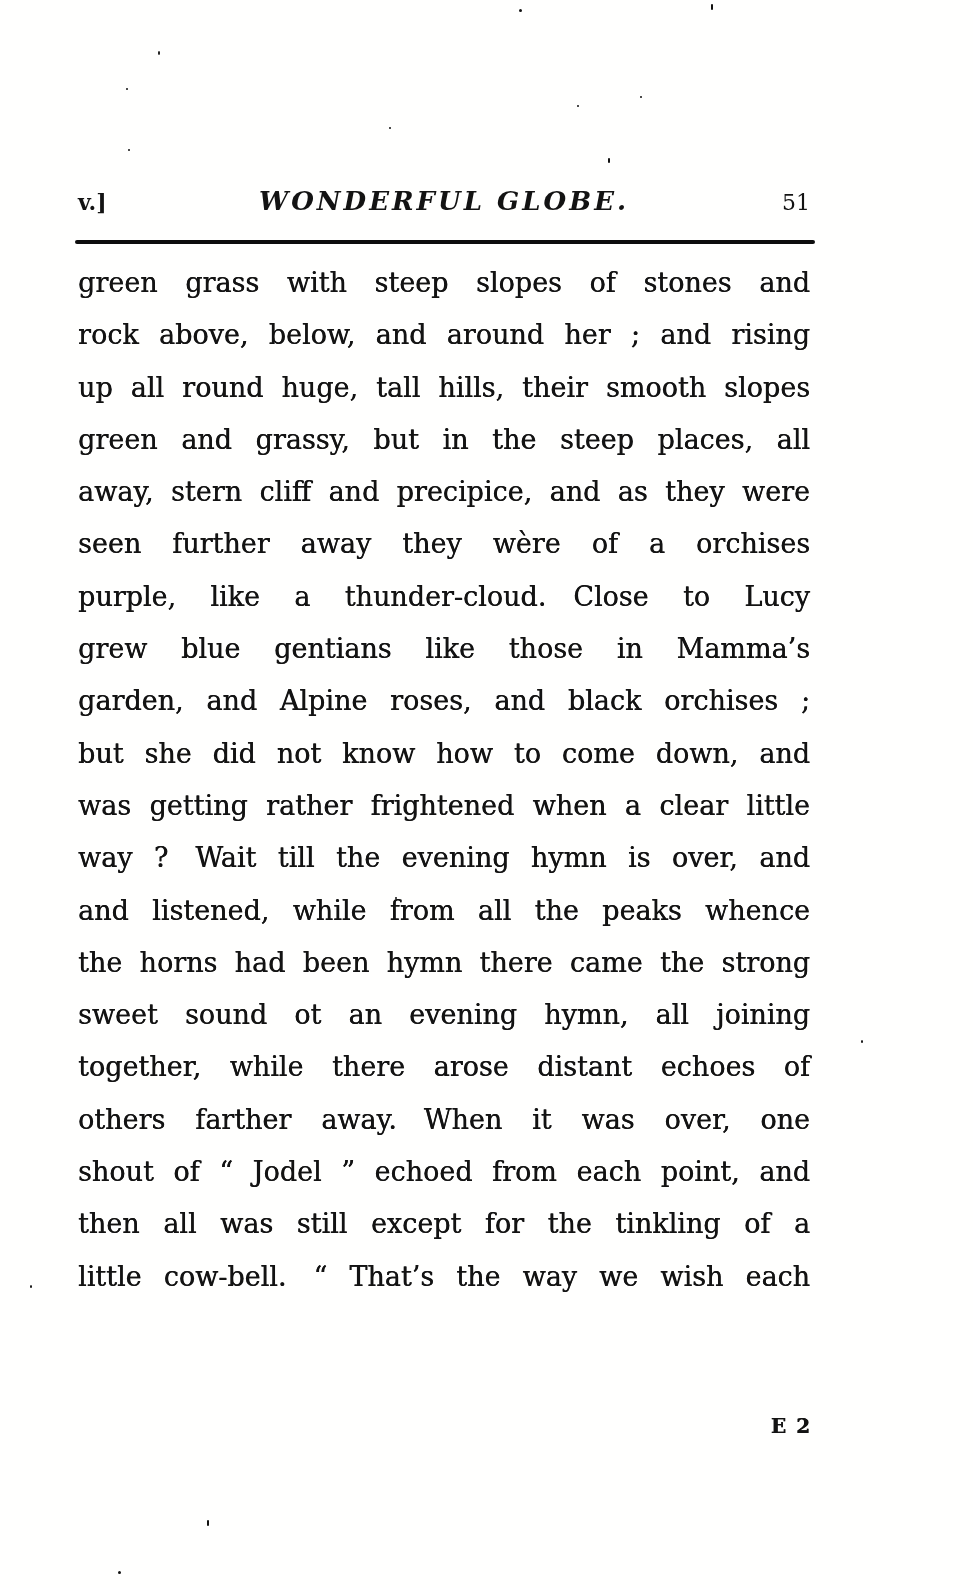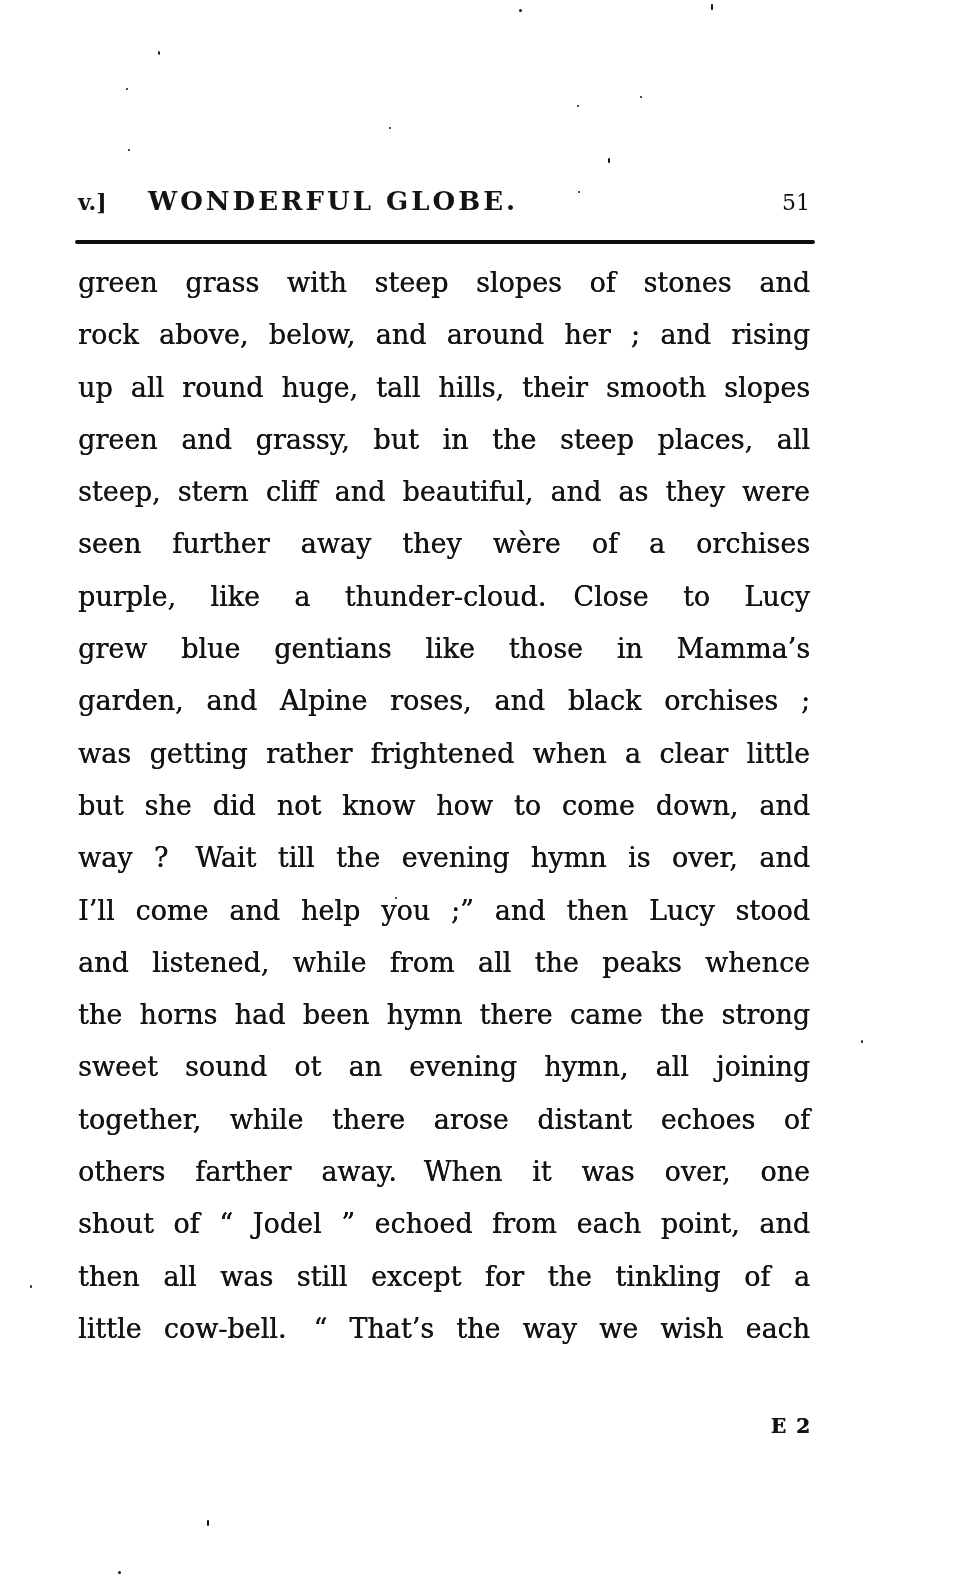--- a/index.html
+++ b/index.html
@@ -22,21 +22,22 @@
     display: flex;
     align-items: baseline;
   }
   .header-left {
     font-size: 22px;
     font-weight: bold;
     width: 70px;
   }
   .header-title {
     flex: 1;
-    text-align: left;
+    text-align: center;
+    font-style: italic;
     font-weight: bold;
     font-size: 26px;
     letter-spacing: 3px;
   }
   .header-page {
     width: 70px;
     text-align: right;
     font-size: 22px;
     font-weight: normal;
   }
@@ -100,29 +101,28 @@
     <span class="header-page">51</span>
   </div>
 
   <div class="head-rule"></div>
 
   <div class="page-body">
       <div class="line">green grass with steep slopes of stones and</div>
       <div class="line">rock above, below, and around her ; and rising</div>
       <div class="line">up all round huge, tall hills, their smooth slopes</div>
       <div class="line">green and grassy, but in the steep places, all</div>
-      <div class="line">steep, stern cliff and beautiful, and as they were</div>
+      <div class="line">away, stern cliff and precipice, and as they were</div>
       <div class="line">seen further away they wère of a orchises</div>
       <div class="line">purple, like a thunder-cloud. Close to Lucy</div>
       <div class="line">grew blue gentians like those in Mamma’s</div>
       <div class="line">garden, and Alpine roses, and black orchises ;</div>
+      <div class="line">but she did not know how to come down, and</div>
       <div class="line">was getting rather frightened when a clear little</div>
-      <div class="line">but she did not know how to come down, and</div>
       <div class="line">way ? Wait till the evening hymn is over, and</div>
-      <div class="line">I’ll come and help you ;” and then Lucy stood</div>
       <div class="line">and listened, while from all the peaks whence</div>
       <div class="line">the horns had been hymn there came the strong</div>
       <div class="line">sweet sound ot an evening hymn, all joining</div>
       <div class="line">together, while there arose distant echoes of</div>
       <div class="line">others farther away. When it was over, one</div>
       <div class="line">shout of “ Jodel ” echoed from each point, and</div>
       <div class="line">then all was still except for the tinkling of a</div>
       <div class="line">little cow-bell. “ That’s the way we wish each</div>
     </div>
 

